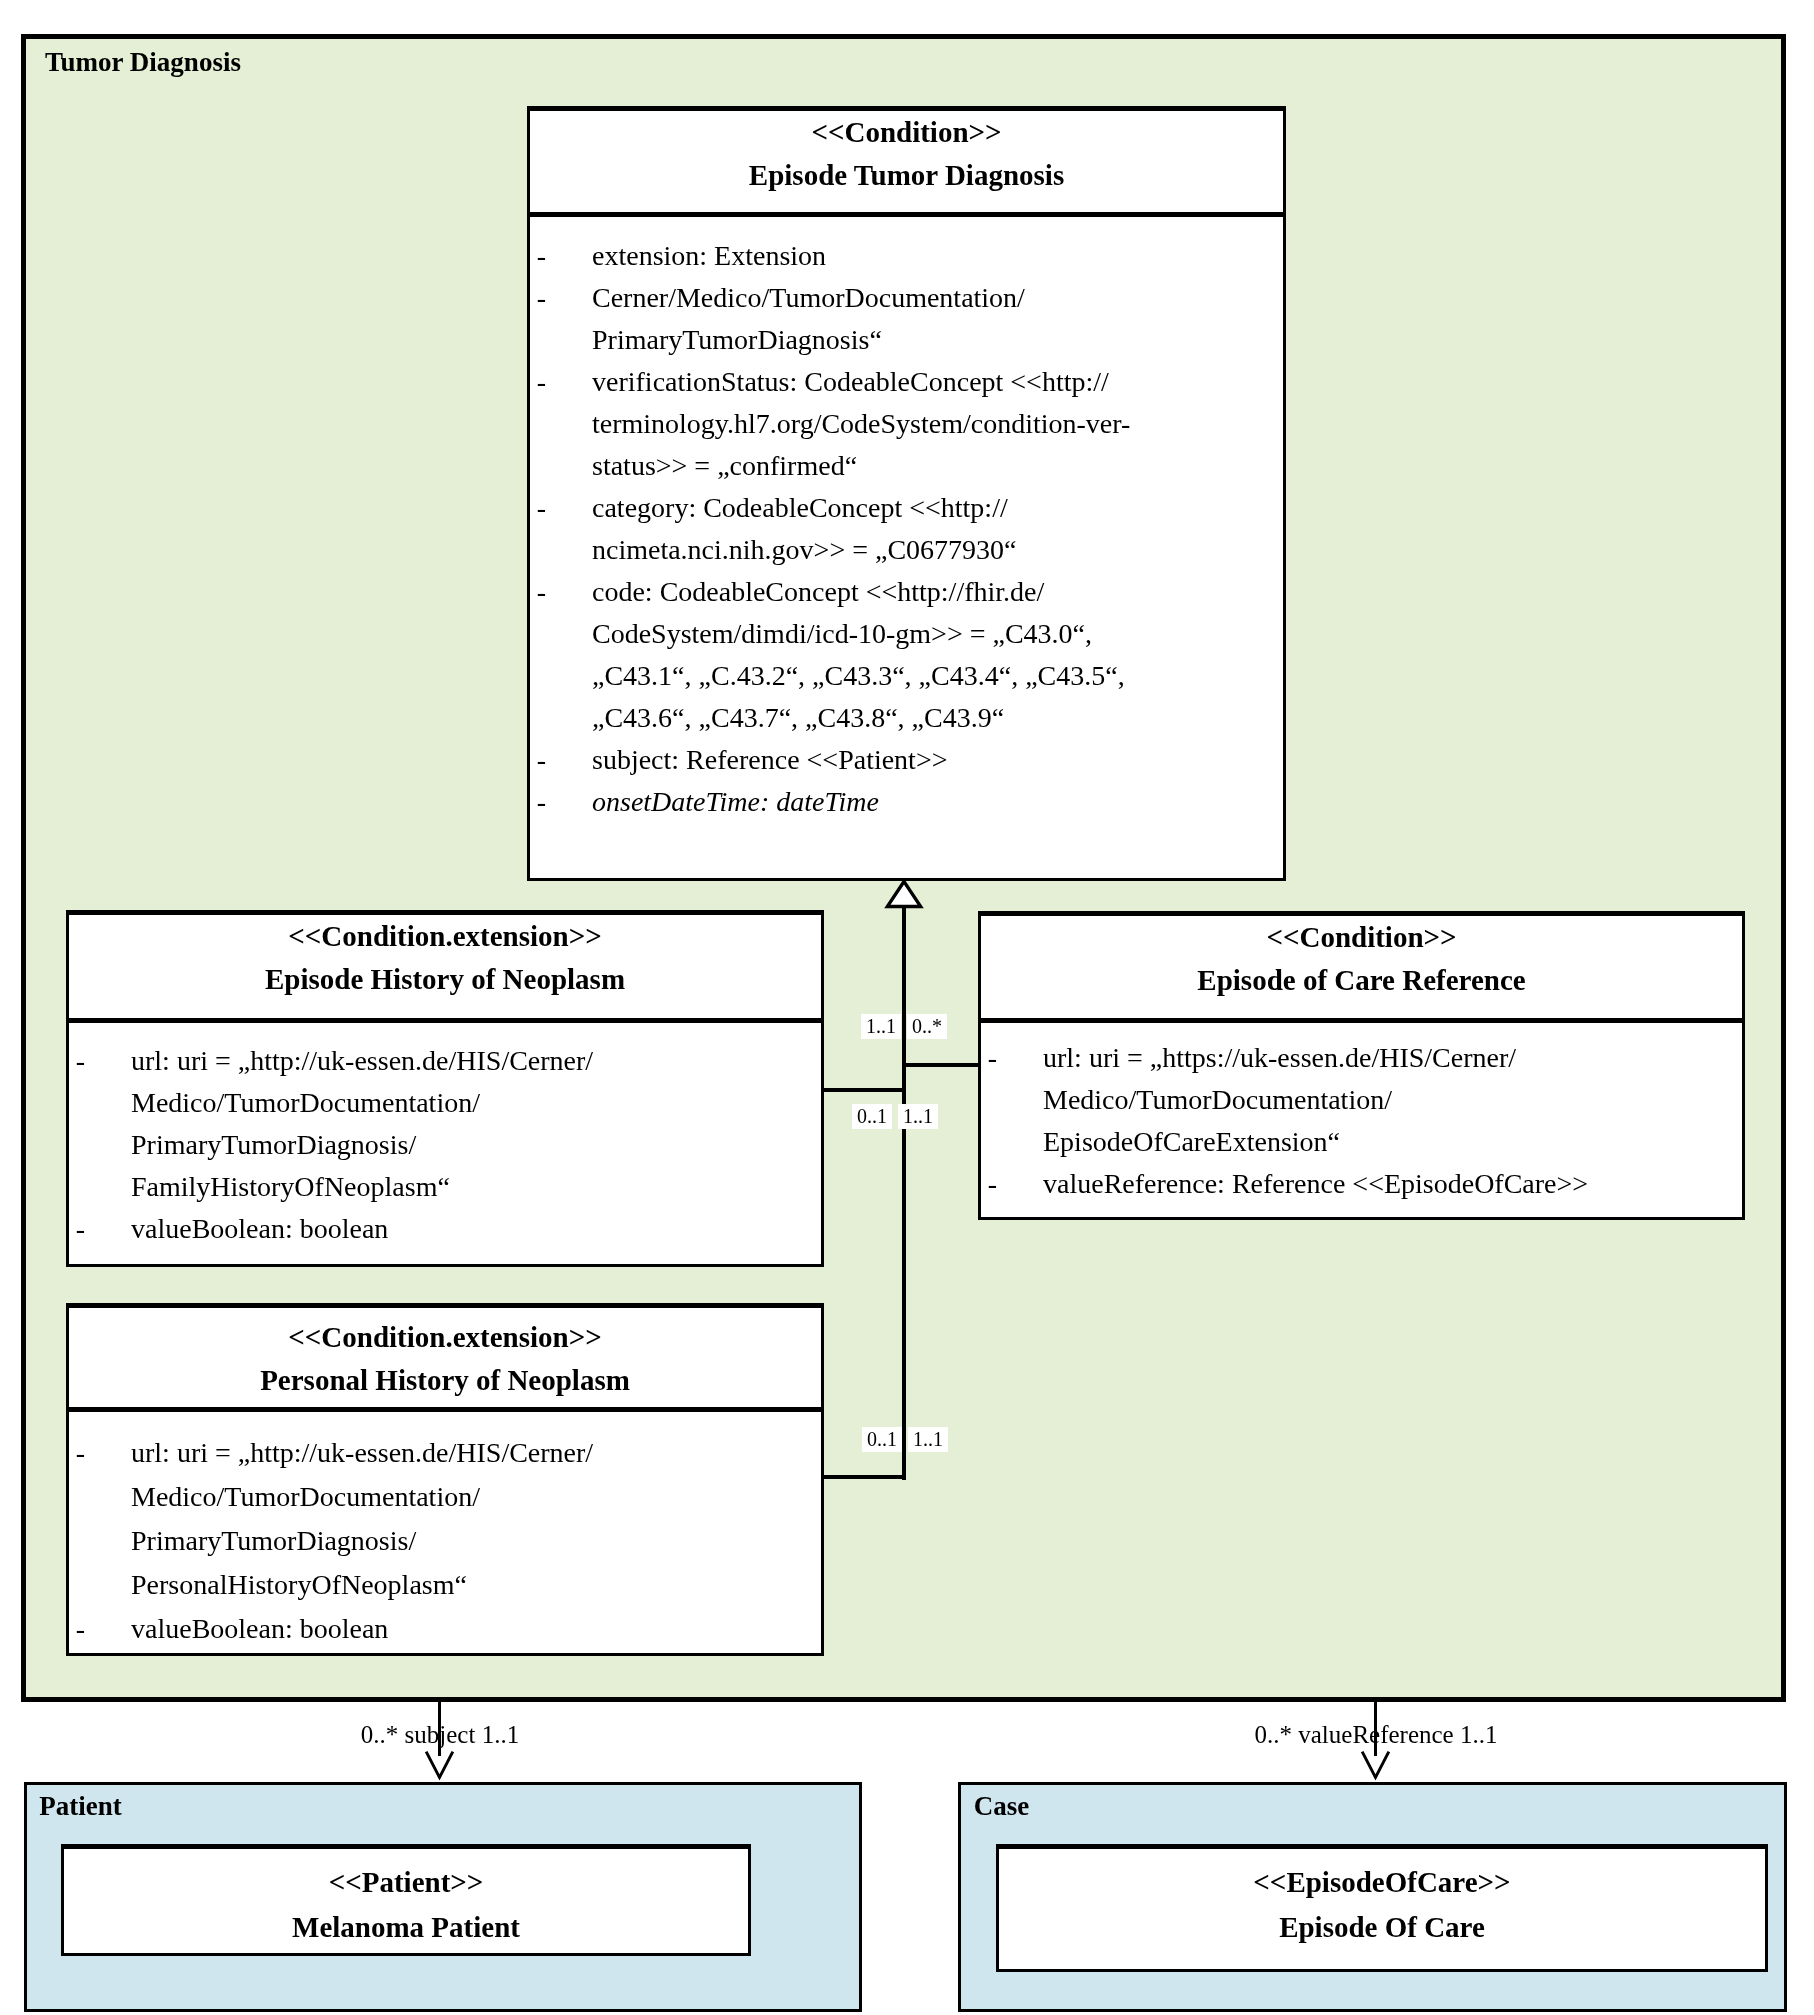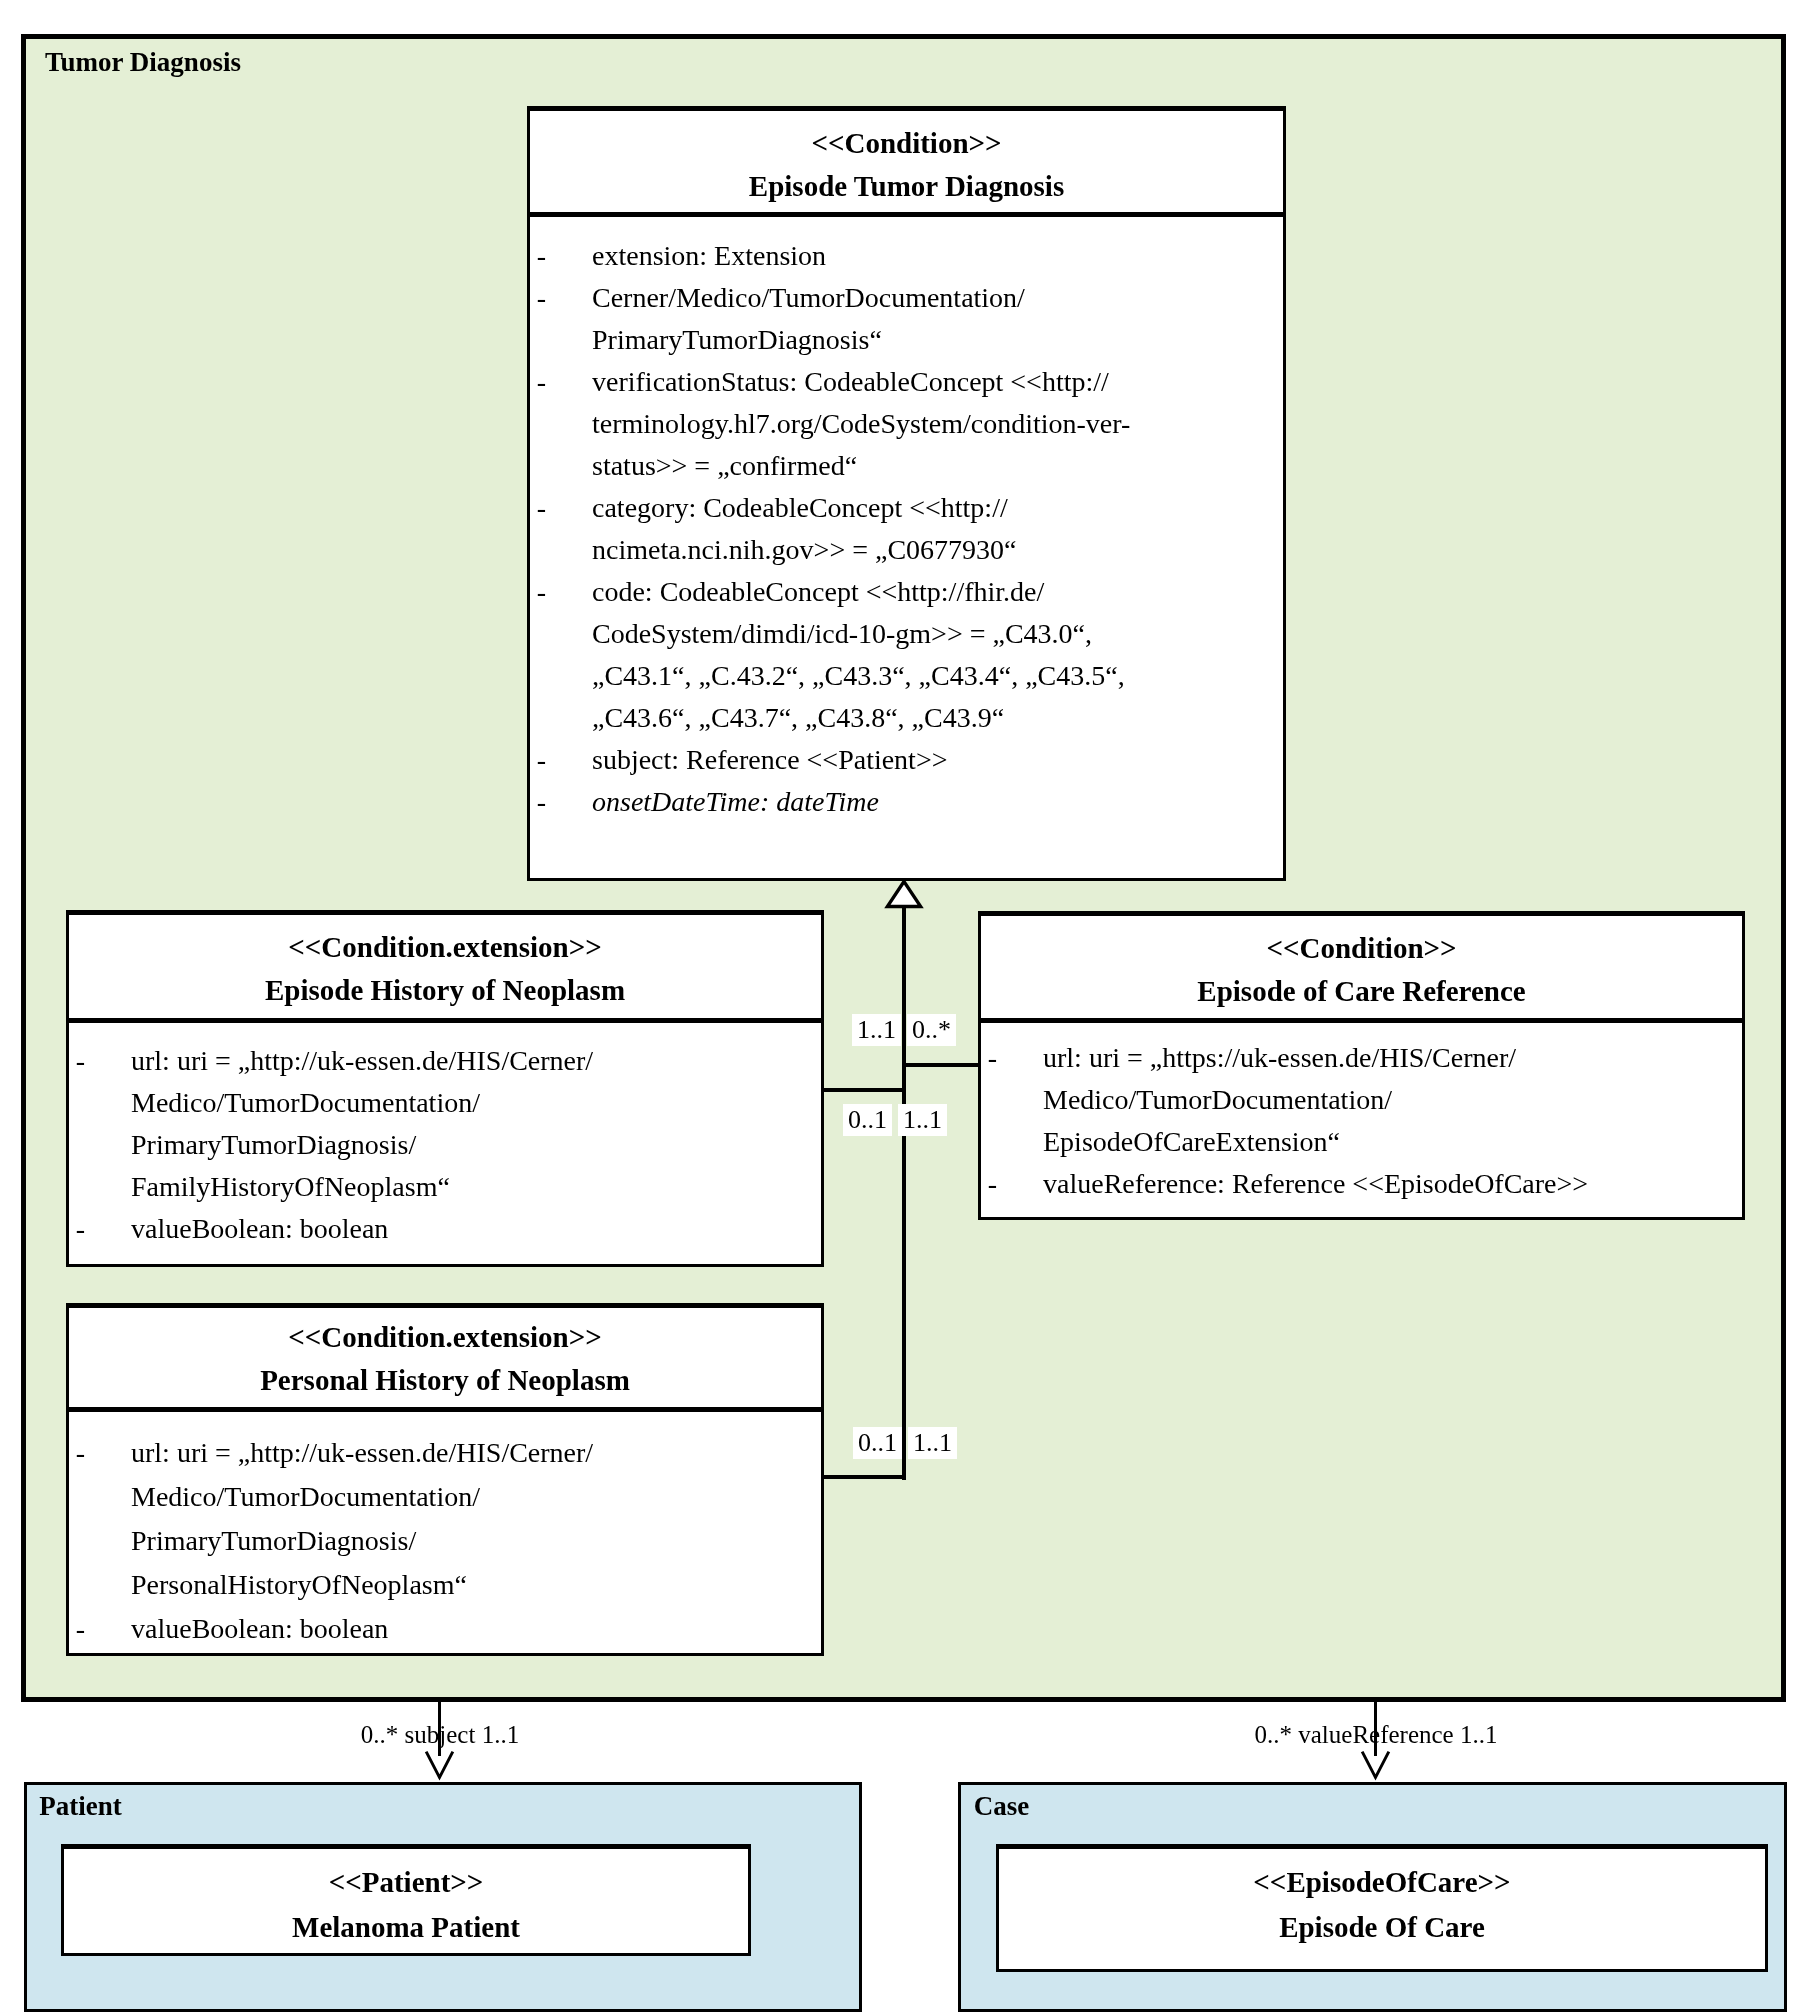--- a/index.html
+++ b/index.html
@@ -10,37 +10,37 @@
 
   
   .frame { background: var(--frame-fill, #e4efd5); border: 5px solid #000; }
   .frame-title { font-size: 27px; font-weight: bold; white-space: nowrap; }
   .entity-frame { background: var(--entity-fill, #cfe6ef); border: 3.8px solid #000; }
 
   
   .ubox { background: var(--box-fill, #ffffff); border: 3px solid #000; border-top-width: 5.9px;
           display: flex; flex-direction: column; }
   .hd { border-bottom: 5.5px solid #000; text-align: center;
-        font-weight: bold; font-size: 29px; line-height: 43px; padding-top: 11px; }
+        font-weight: bold; font-size: 29px; line-height: 43px; }
   .hd div { white-space: nowrap; }
   .attrs { flex: 1; font-size: 28px; line-height: 42px; }
   .aline { position: relative; padding-left: 62px; white-space: nowrap; }
   .aline .am { position: absolute; left: 6.8px; }
   .aline.it { font-style: italic; }
 
   
   .ibox { background: #ffffff; border: 3.8px solid #000; border-top-width: 5px;
           text-align: center; font-weight: bold; font-size: 29px; line-height: 45px; padding-top: 11px; }
   .ibox div { white-space: nowrap; }
 
   
   .line { background: #000; }
 
   
-  .mult { display: flex; gap: 6px; transform: translateX(-50%); font-size: 26px; }
+  .mult { display: flex; gap: 6px; transform: translateX(-50%); font-size: 20px; }
   .mult span { background: #ffffff; padding: 0.8px 5px; white-space: nowrap; }
 
   .edge-label { transform: translateX(-50%); font-size: 25px; white-space: nowrap; text-align: center; }
 </style>
 </head>
 <body>
 
 <div class="abs frame" style="left:20.7px; top:34px; width:1765px; height:1668px;">
   <div class="frame-title" style="position:absolute; left:19.4px; top:7.6px;">Tumor Diagnosis</div>
 </div>

